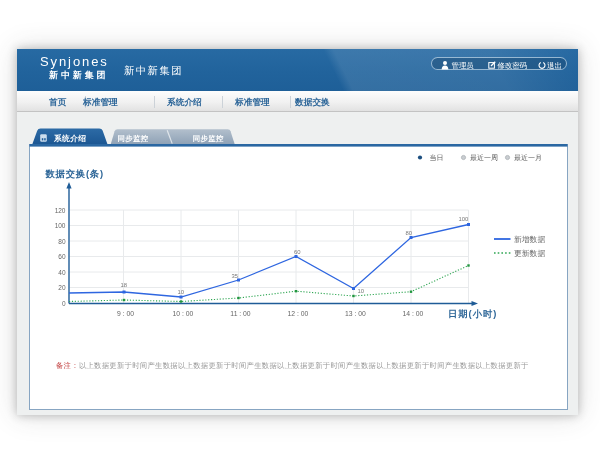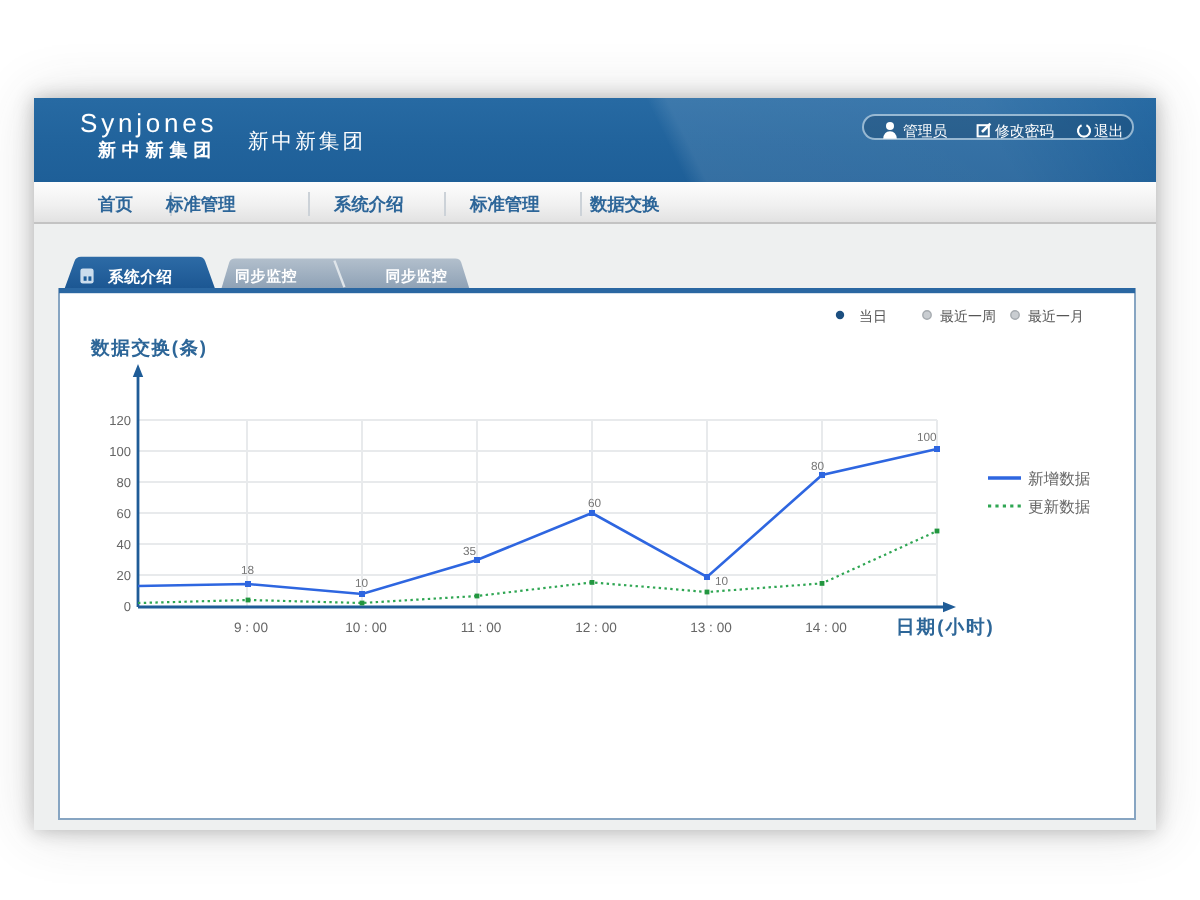--- a/index.html
+++ b/index.html
@@ -71,20 +71,21 @@
       <div class="it" style="left:66px">标准管理</div>
       <div class="sep" style="left:137px"></div>
       <div class="it" style="left:150px">系统介绍</div>
       <div class="sep" style="left:205px"></div>
       <div class="it" style="left:218px">标准管理</div>
       <div class="sep" style="left:273px"></div>
       <div class="it" style="left:278px">数据交换</div>
 
     </div>
     <div id="panel"></div>
+    <div id="notetext"><b>备注：</b>以上数据更新于时间产生数据以上数据更新于时间产生数据以上数据更新于时间产生数据以上数据更新于时间产生数据以上数据更新于</div>
   </div>
 
   <svg id="overlay" width="600" height="450" viewBox="0 0 600 450" style="position:absolute;left:0;top:0;" xmlns="http://www.w3.org/2000/svg">
     <defs>
       <linearGradient id="tabg" x1="0" y1="0" x2="0" y2="1">
         <stop offset="0" stop-color="#b2bfcc"></stop>
           <stop offset="1" stop-color="#8fa2b6"></stop>
       </linearGradient>
       <linearGradient id="tabb" x1="0" y1="0" x2="0" y2="1">
         <stop offset="0" stop-color="#2d6ba6"></stop>

